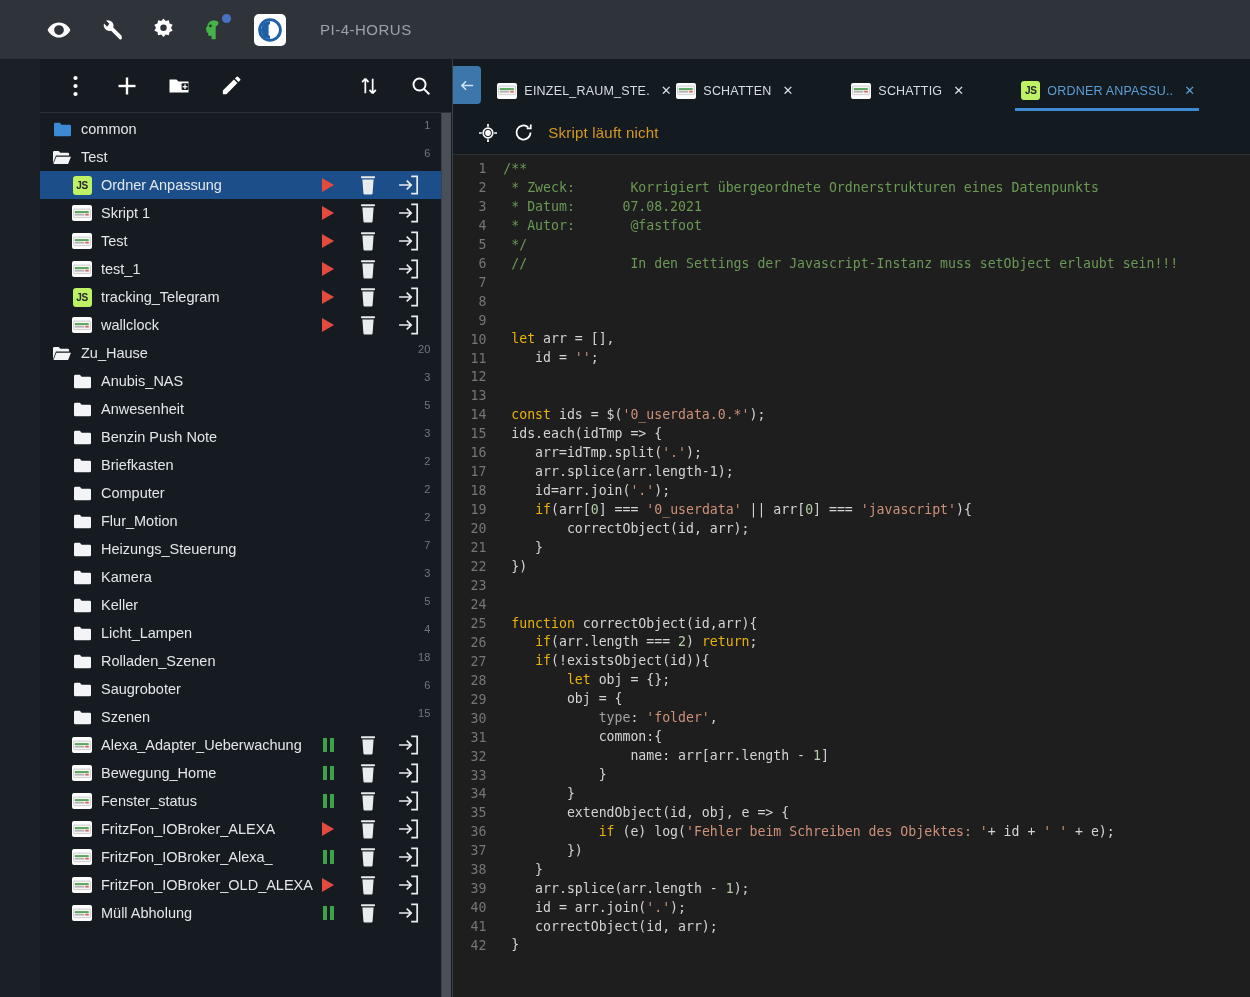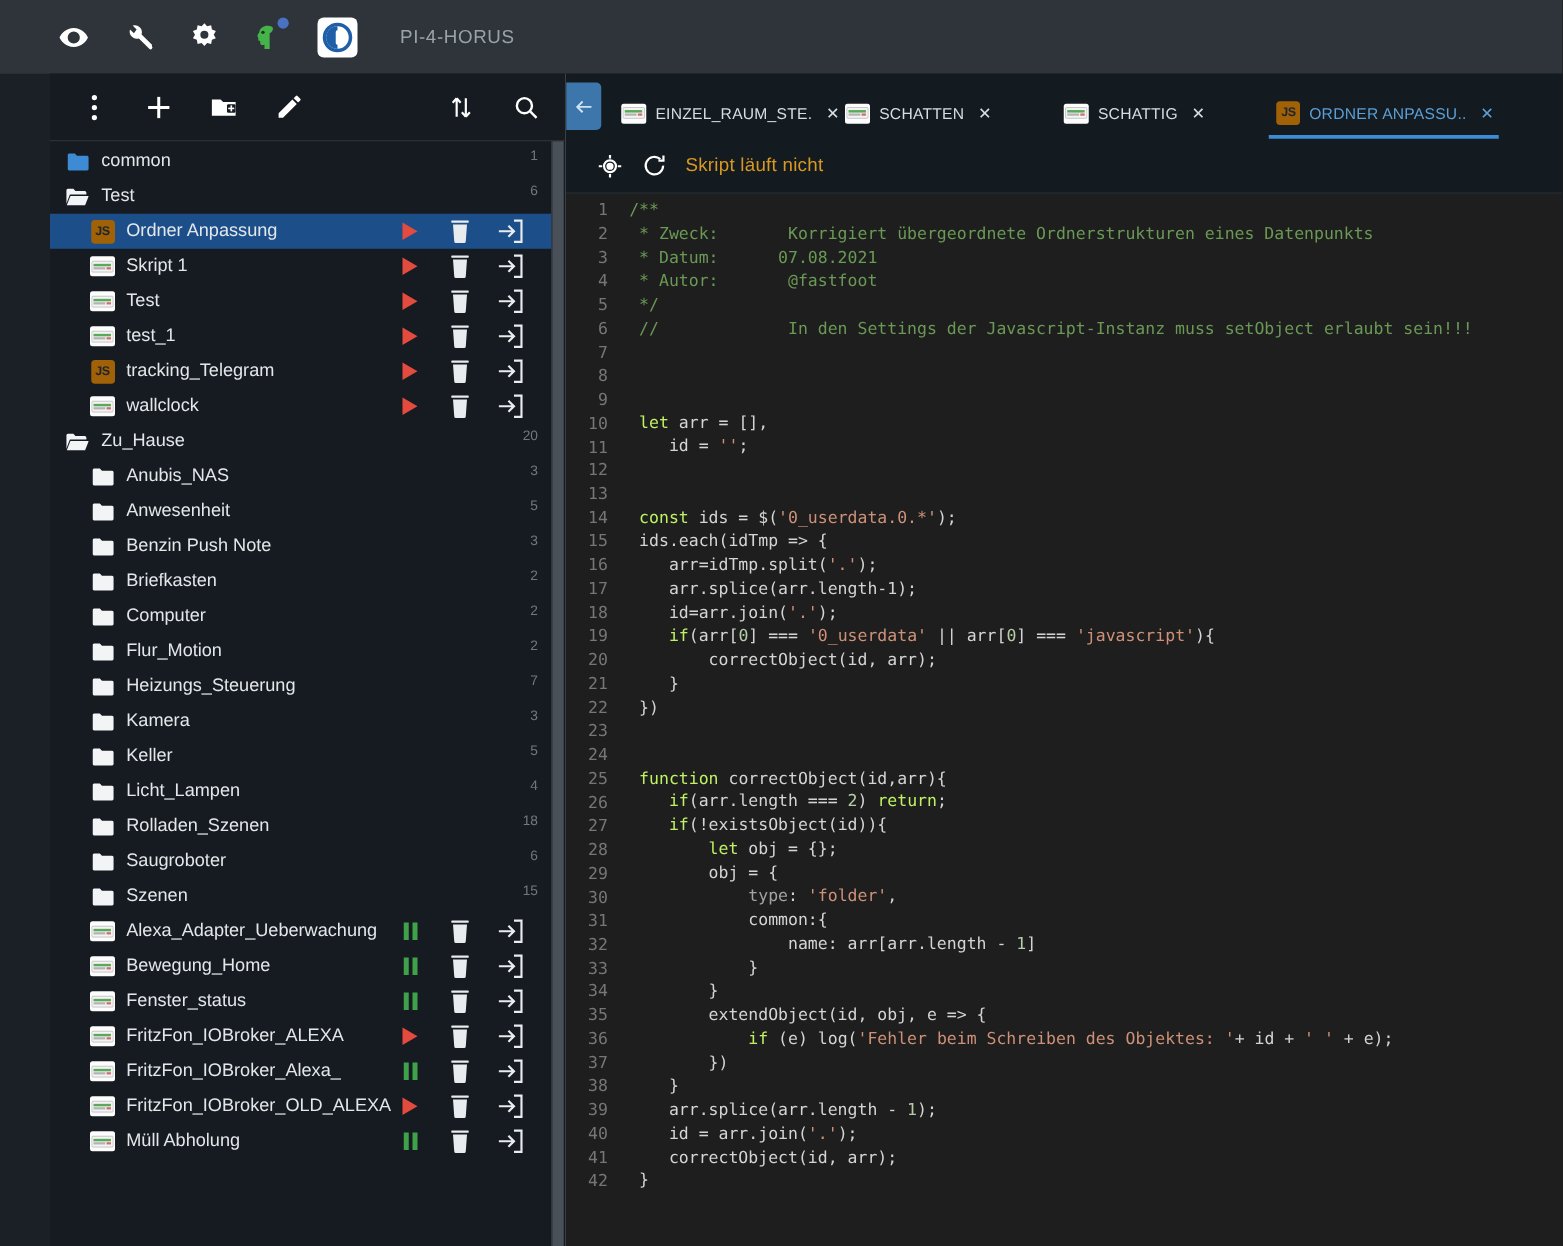--- a/index.html
+++ b/index.html
@@ -102,21 +102,21 @@
   
   .d0 { padding-left: 12px; }
   .d1 { padding-left: 32px; }
 
   
   .folder-closed, .folder-open { display:block; }
 
   
   .js-badge {
     width: 19px; height: 19px;
-    background: #a16207;
+    background: #bef264;
     border-radius: 3px;
     color: #20252b;
     font-size: 10px; font-weight: bold;
     font-family: "Liberation Sans", sans-serif;
     display: flex; align-items: center; justify-content: center;
     letter-spacing: -.3px;
   }
   .blockly-badge {
     width: 20px; height: 16px;
     background: #fdfdfd;
@@ -240,21 +240,21 @@
   }
   .code-lines {
     flex: 1;
     padding-left: 8px;
     color: #d4d4d4;
     white-space: pre;
     overflow: hidden;
   }
   .code-lines .ln { height: 18.95px; }
   .cm { color: #6a9955; }
-  .kw { color: #bef264; }
+  .kw { color: #eab308; }
   .st { color: #ce9178; }
   .nm { color: #b5cea8; }
   .pr { color: #a3a3a3; }
   .op { color: #d4d4d4; }
 </style>
 </head>
 <body>
 
 <div class="appbar">
   <div class="appbar-icon" title="eye">

